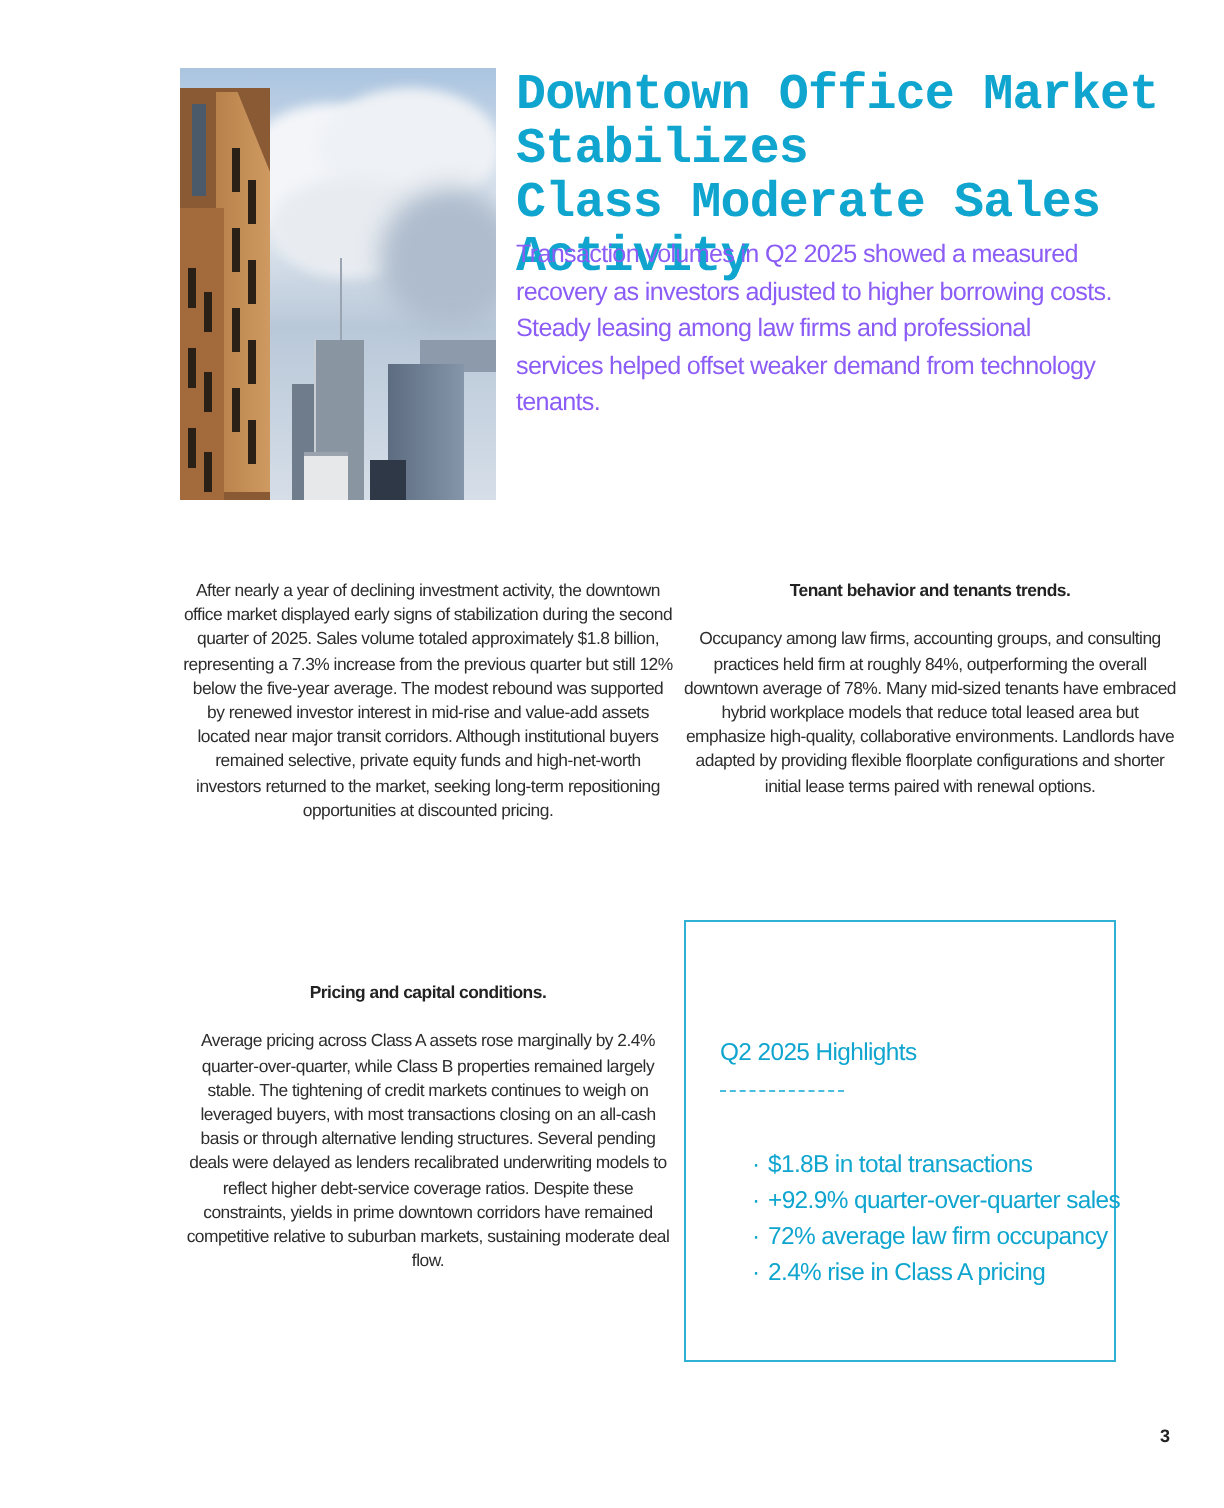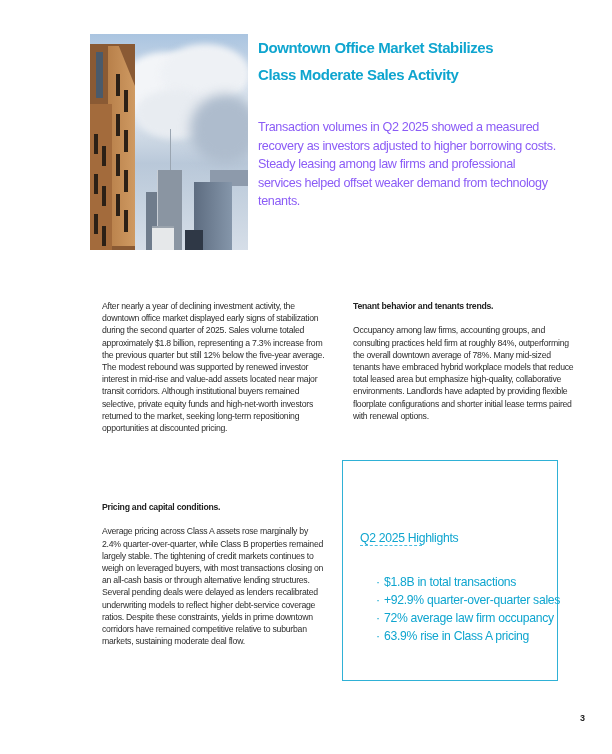--- a/index.html
+++ b/index.html
@@ -20,34 +20,34 @@
     .win { position: absolute; background: #2b2016; }
     .tower1 { position: absolute; left: 56px; top: 158px; width: 28px; height: 58px; background: #6f7c8c; }
     .tower1b { position: absolute; left: 67px; top: 136px; width: 24px; height: 80px; background: #8a95a2; border-left: 1px solid #c8ced6; }
     .spire { position: absolute; left: 80px; top: 95px; width: 1px; height: 42px; background: #9aa5b1; }
     .tower2 { position: absolute; left: 104px; top: 148px; width: 38px; height: 68px; background: linear-gradient(90deg,#5d6c80,#8596aa); }
     .tower2top { position: absolute; left: 120px; top: 136px; width: 38px; height: 16px; background: #8d9aab; }
     .lowblk { position: absolute; left: 62px; top: 192px; width: 22px; height: 24px; background: #e6e8ea; border-top: 2px solid #9aa3ad; }
     .dark { position: absolute; left: 95px; top: 196px; width: 18px; height: 20px; background: #2f3846; }
 
     
-    .headline { position: absolute; left: 258px; top: 34px; width: 330px; font-family: Liberation Sans, sans-serif; font-weight: bold; font-size: 15px; line-height: 27px; color: #0fa5cf; letter-spacing: -0.4px; }
+    .headline { position: absolute; left: 258px; top: 34px; width: 330px; font-family: Liberation Mono, monospace; font-weight: bold; font-size: 25px; line-height: 27px; color: #0fa5cf; letter-spacing: -0.4px; }
     .deck { position: absolute; left: 258px; top: 118px; width: 300px; font-size: 12.6px; line-height: 18.5px; color: #8b5cf6; letter-spacing: -0.35px; }
 
     
     .col { position: absolute; font-size: 8.7px; line-height: 12.2px; color: #2d2d2d; letter-spacing: -0.25px; }
-    .col p { margin: 12px; }
+    .col p { margin: 1px; text-align: center; }
     .col .sub { font-weight: bold; color: #222; margin-bottom: 12.2px; }
     .col-left-1 { left: 90px; top: 288px; width: 248px; }
     .col-right-1 { left: 341px; top: 288px; width: 248px; }
     .col-left-2 { left: 90px; top: 489px; width: 248px; }
 
     
     .highlights { position: absolute; left: 342px; top: 460px; width: 216px; height: 221px; border: 1.3px solid #2fb1d6; box-sizing: border-box; }
-    .hl-title { position: absolute; left: 17px; top: 70px; font-size: 12.2px; color: #0fa5cf; letter-spacing: -0.3px; }
+    .hl-title { position: absolute; left: 17px; top: 58px; font-size: 12.2px; color: #0fa5cf; letter-spacing: -0.3px; }
     .hl-rule { position: absolute; left: 17px; top: 84px; width: 62px; border-top: 1px dashed #49bde0; }
     .hl-list { position: absolute; left: 17px; top: 96px; margin: 16px; padding: 0; list-style: none; }
     .hl-list li { font-size: 12.2px; line-height: 18px; color: #0fa5cf; letter-spacing: -0.3px; white-space: nowrap; }
     .hl-list li .bullet { display: inline-block; width: 8px; }
 
     .page-number { position: absolute; left: 580px; top: 713px; font-size: 9px; font-weight: bold; color: #222; }
   </style>
 </head>
 <body>
 
@@ -106,18 +106,18 @@
     <p>Average pricing across Class A assets rose marginally by 2.4% quarter-over-quarter, while Class B properties remained largely stable. The tightening of credit markets continues to weigh on leveraged buyers, with most transactions closing on an all-cash basis or through alternative lending structures. Several pending deals were delayed as lenders recalibrated underwriting models to reflect higher debt-service coverage ratios. Despite these constraints, yields in prime downtown corridors have remained competitive relative to suburban markets, sustaining moderate deal flow.</p>
   </div>
 
   <div class="highlights">
     <div class="hl-title">Q2 2025 Highlights</div>
     <div class="hl-rule"></div>
     <ul class="hl-list">
       <li><span class="bullet">·</span><span>$1.8B in total transactions</span></li>
       <li><span class="bullet">·</span><span>+92.9% quarter-over-quarter sales</span></li>
       <li><span class="bullet">·</span><span>72% average law firm occupancy</span></li>
-      <li><span class="bullet">·</span><span>63.9% rise in Class A pricing</span></li>
+      <li><span class="bullet">·</span><span>2.4% rise in Class A pricing</span></li>
     </ul>
   </div>
 
   <div class="page-number">3</div>
 </div>
 
 </body></html>

